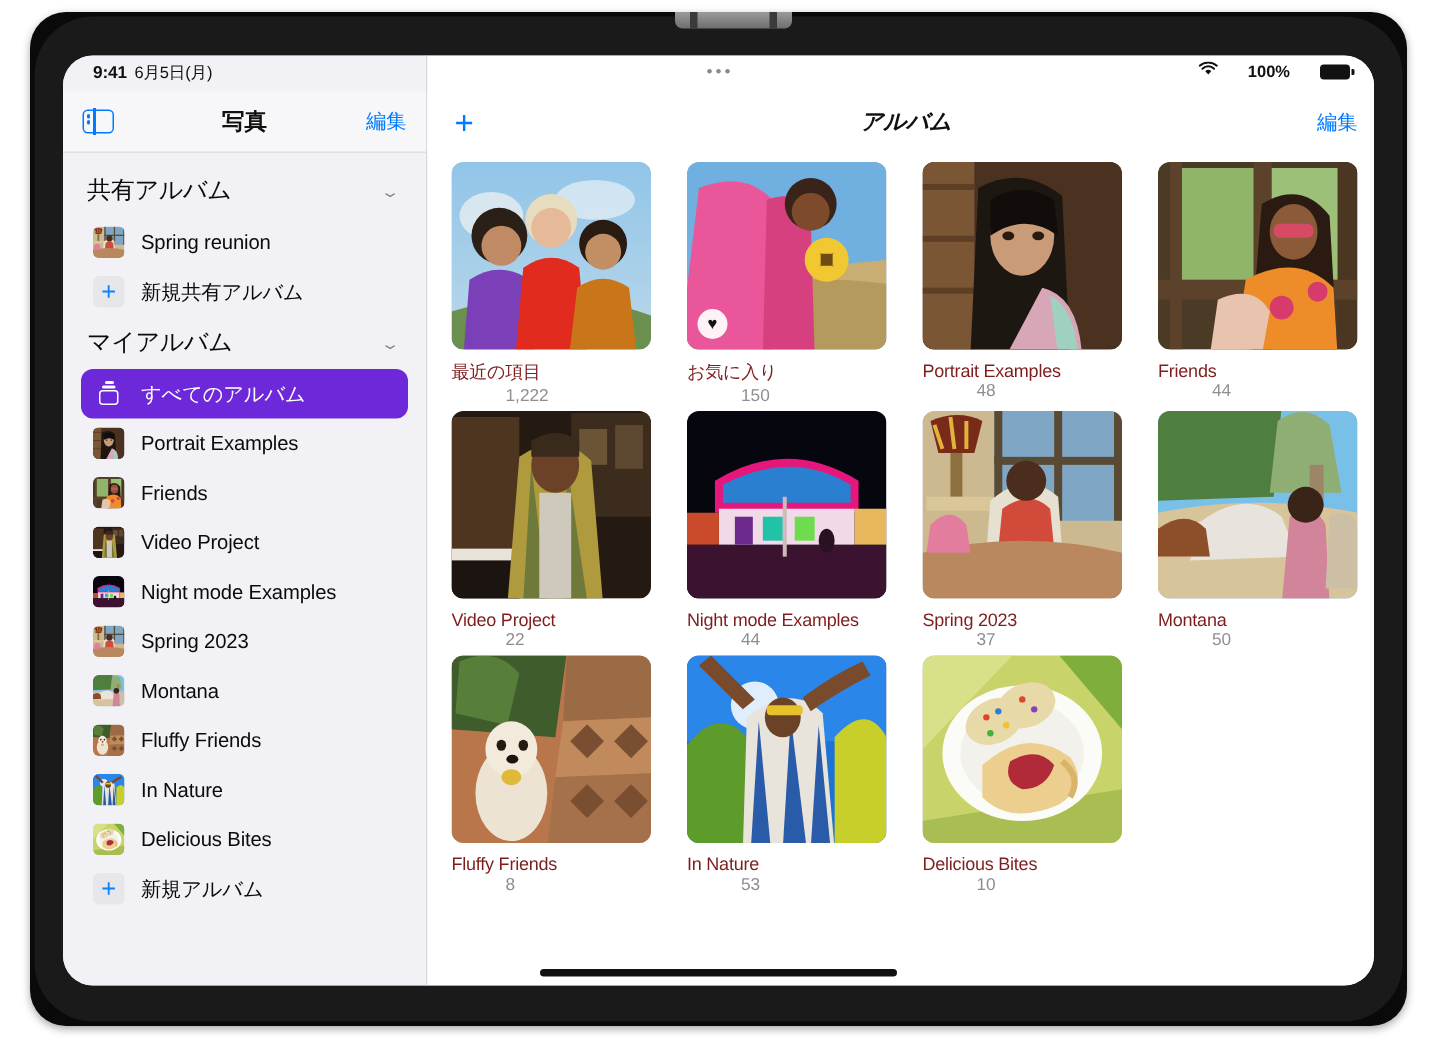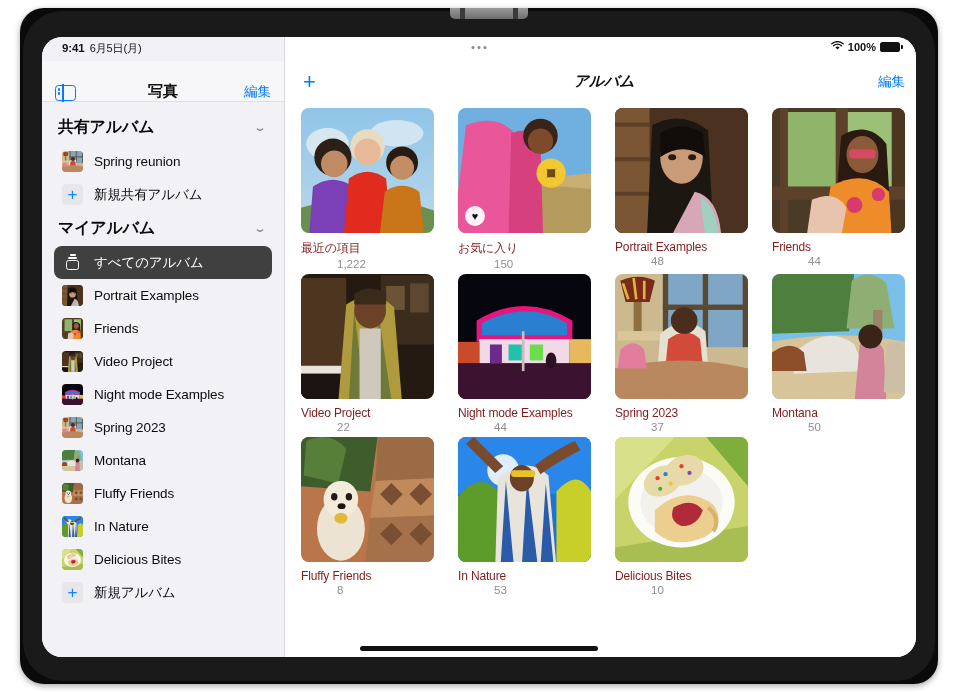--- a/index.html
+++ b/index.html
@@ -73,21 +73,21 @@
     position: absolute; left: 50%; transform: translateX(-50%);
     top: 9px;
     display: flex; gap: 3px;
   }
   #status-dots i {
     width: 3px; height: 3px; border-radius: 50%;
     background: #8a8a8e; display: block;
   }
   #status-right {
     position: absolute; right: 16px; top: 4px;
-    display: flex; align-items: center; gap: 4px;
+    display: flex; align-items: center; gap: 20px;
     font-size: 11px; font-weight: bold; color: #111;
   }
   .battery-shell {
     width: 20px; height: 10px;
     border-radius: 2.6px;
     background: #111;
     position: relative;
   }
   .battery-shell::after {
     content:""; position:absolute; right:-2.5px; top:3px;
@@ -98,21 +98,21 @@
   #sidebar {
     width: 243px; height: 620px;
     background: #f2f2f6;
     border-right: 1px solid #d9d9de;
     position: relative;
     flex: 0 0 243px;
     padding-top: 24px;
   }
   #sidebar-toolbar {
     height: 41px;
-    display: flex; align-items: flex-end;
+    display: flex; align-items: center;
     padding: 0 13px;
     background: #f7f7f9;
     border-bottom: 1px solid #dedee3;
     position: relative;
   }
   #sidebar-toggle-icon {
     width: 21px; height: 16px;
     border: 1.8px solid #007aff;
     border-radius: 3.5px;
     position: relative;
@@ -144,21 +144,21 @@
 
   #sidebar-scroll {
     padding: 8px 12px 0 12px;
     height: 555px;
     overflow: hidden;
   }
 
   .section-header {
     display: flex; align-items: center;
     padding: 7px 7px 7px 4px;
-    font-size: 16px; font-weight: bold; color: #0b0b0b;
+    font-size: 16px; font-weight: normal; color: #0b0b0b;
     letter-spacing: -0.2px;
     gap: 48px;
   }
   .section-header .chevron {
     margin-left: auto;
     color: #86868b;
     font-size: 12px;
     transform: scaleX(1.35) scaleY(0.85);
   }
 
@@ -166,21 +166,21 @@
     display: flex; align-items: center;
     height: 33px;
     padding: 0 8px;
     border-radius: 8px;
     gap: 11px;
     font-size: 13.5px;
     color: #0b0b0b;
     letter-spacing: -0.1px;
   }
   .nav-row.selected {
-    background: #404040;
+    background: #6d28d9;
     color: #ffffff;
   }
   .nav-icon {
     width: 21px; height: 21px;
     flex: 0 0 21px;
     border-radius: 4px;
     position: relative;
     overflow: hidden;
   }
 

